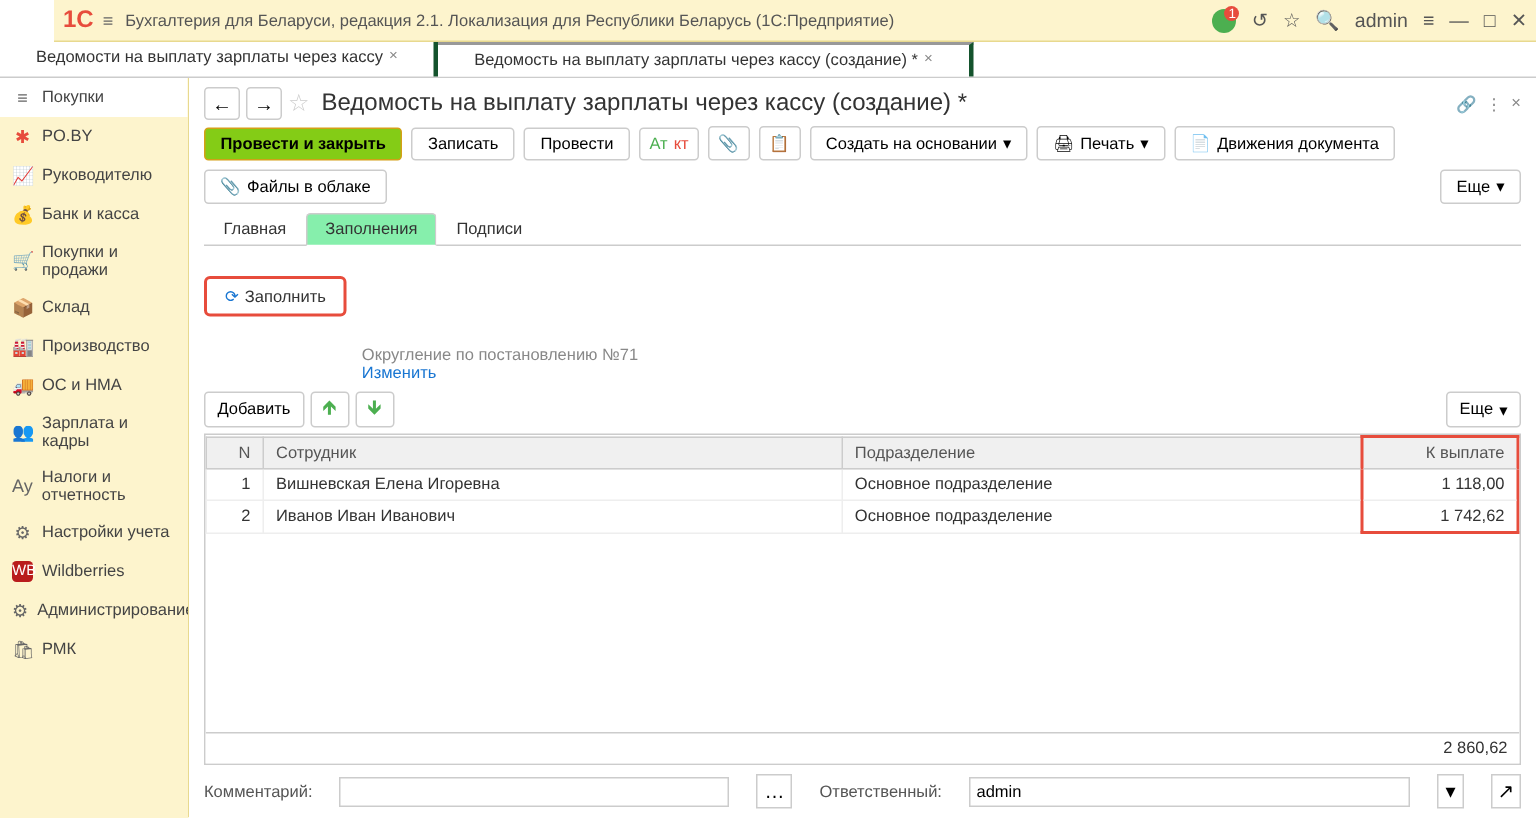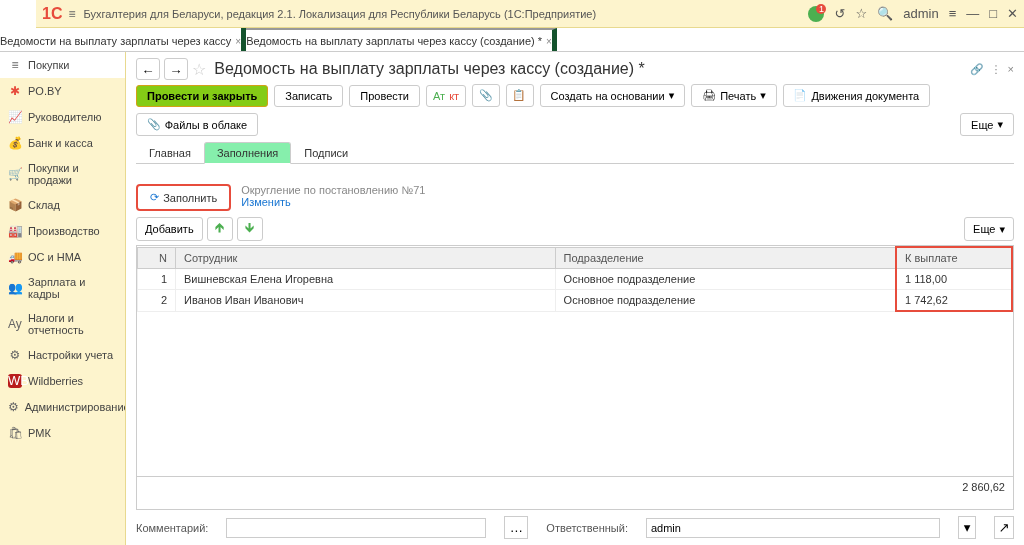--- a/index.html
+++ b/index.html
@@ -8,21 +8,21 @@
   .logo { color: #e74c3c; font-weight: bold; font-size: 16px; margin-right: 6px; }
   .hamburger { cursor: pointer; margin-right: 8px; color: #666; }
   .title { flex: 1; font-size: 11px; color: #555; }
   .head-icons { display: flex; align-items: center; gap: 10px; }
   .head-icons span { color: #555; cursor: pointer; font-size: 13px; }
   .notif-bubble { display:inline-block; width:16px;height:16px;border-radius:50%;background:#4caf50;position:relative; }
   .notif-bubble::after { content:"1"; color:#fff; font-size:9px; position:absolute; right:-2px; top:-2px; background:#e74c3c; width:10px;height:10px; border-radius:50%; text-align:center; line-height:10px; }
   .user-label { font-size:11px; color:#555; }
 
   .tabs-row { display: flex; background: #fff; border-bottom: 1px solid #ccc; height: 24px; font-size: 11px; }
-  .tabs-row .tab { padding: 4px 0; border-right: 5px solid #14532d; display:flex; align-items:flex-end; gap:4px; cursor:pointer; }
+  .tabs-row .tab { padding: 4px 24px; border-right: 3px solid #14532d; display:flex; align-items:flex-start; gap:4px; cursor:pointer; }
   .tabs-row .tab.active { background:#fff; border-top:2px solid #999; }
   .tabs-row .tab .close { color:#888; font-size:10px; }
 
   .main { display: flex; height: calc(545px - 28px - 24px); }
   .sidebar { width: 126px; background: #fdf4cd; border-right: 1px solid #e8d98f; overflow-y:auto; }
   .sidebar .item { display:flex; align-items:center; padding: 6px 8px; font-size:11px; color:#444; cursor:pointer; gap:6px; }
   .sidebar .item.sel { background:#fff; }
   .ic { display:inline-block; width:14px; height:14px; text-align:center; line-height:14px; color:#666; font-size:12px; }
 
   .content { flex:1; padding: 6px 10px; overflow:hidden; display:flex; flex-direction:column; }
@@ -40,32 +40,32 @@
   .spacer { flex:1; }
 
   .sub-tabs { display:flex; border-bottom:1px solid #ccc; margin-bottom:20px; }
   .sub-tabs .stab { padding:4px 12px; font-size:11px; cursor:pointer; border:1px solid transparent; border-bottom:none; }
   .sub-tabs .stab.active { background:#86efac; border:1px solid #ccc; border-bottom:1px solid #fff; margin-bottom:-1px; border-radius:3px 3px 0 0; }
 
   .fill-row { display:flex; gap:10px; align-items:flex-start; margin-bottom:6px; }
   .fill-btn { border:2px solid #e74c3c; padding:5px 12px; border-radius:4px; cursor:pointer; display:flex; align-items:center; gap:4px; background:#fff; font-size:11px; }
   .fill-text { font-size:11px; }
   .fill-text a { color:#1976d2; text-decoration:none; cursor:pointer; }
-  .note { color:#888; }
+  .note { color:#888;margin-top:47px; }
 
   .add-row { display:flex; gap:4px; margin-bottom:4px; }
   .add-row .btn.small { padding:3px 8px; }
   .arrow-btn { width:26px; height:24px; border:1px solid #ccc; background:#fff; border-radius:3px; cursor:pointer; color:#4caf50; }
 
   .table-wrap { flex:1; border:1px solid #ccc; overflow:auto; position:relative; }
   table.grid { width:100%; border-collapse:collapse; font-size:11px; }
   table.grid th { background:#f0f0f0; border:1px solid #ccc; padding:4px 8px; text-align:left; font-weight:normal; color:#555; }
   table.grid td { border:1px solid #eee; padding:4px 8px; }
   table.grid th.num, table.grid td.num { text-align:right; width:38px; }
-  table.grid th.amt, table.grid td.amt { width:116px; }
+  table.grid th.amt, table.grid td.amt { text-align:right; width:104px; }
 
   .footer-row { display:flex; align-items:center; gap:18px; padding:6px 0 0 0; font-size:11px; }
   .footer-row label { color:#555; white-space:nowrap; }
   .footer-row input { border:1px solid #ccc; padding:3px 4px; font-size:11px; }
   .footer-row .dots { width:24px; border:1px solid #ccc; background:#fff; cursor:pointer; padding:3px 0; }
 </style>
 </head>
 <body>
 
 <div class="header">
@@ -137,21 +137,21 @@
       </div>
     <div class="item">
         <span class="ic">Ау</span>
         <span>Налоги и отчетность</span>
       </div>
     <div class="item">
         <span class="ic">⚙</span>
         <span>Настройки учета</span>
       </div>
     <div class="item">
-        <span class="ic" style="background:#b91c1c;color:#fff;font-size:13px;border-radius:3px">WB</span>
+        <span class="ic" style="background:#b91c1c;color:#fff;font-size:10px;border-radius:3px">WB</span>
         <span>Wildberries</span>
       </div>
     <div class="item">
         <span class="ic">⚙</span>
         <span>Администрирование</span>
       </div>
     <div class="item">
         <span class="ic">🛍</span>
         <span>РМК</span>
       </div>
@@ -240,21 +240,21 @@
             <td class="amt" style="border-left:2px solid #e74c3c;border-right:2px solid #e74c3c">1 118,00</td>
           </tr>
           <tr>
             <td class="num">2</td>
             <td>Иванов Иван Иванович</td>
             <td>Основное подразделение</td>
             <td class="amt" style="border-left:2px solid #e74c3c;border-right:2px solid #e74c3c;border-bottom:2px solid #e74c3c">1 742,62</td>
           </tr>
         </tbody>
       </table>
-      <div style="position:absolute;bottom:12px;right:0;left:0;border-top:1px solid #ccc;padding:4px 8px;text-align:right;font-size:11px;background:#fff">2 860,62</div>
+      <div style="position:absolute;bottom:0;right:0;left:0;border-top:1px solid #ccc;padding:4px 8px;text-align:right;font-size:11px;background:#fff">2 860,62</div>
     </div>
 
     <div class="footer-row">
       <label>Комментарий:</label>
       <input type="text" style="flex: 0 0 260px;" value="">
       <button class="dots">…</button>
       <label>Ответственный:</label>
       <input type="text" style="flex: 1 1 0%;" value="admin">
       <button class="dots" style="width:18px">▾</button>
       <button class="dots" style="width:20px">↗</button>

